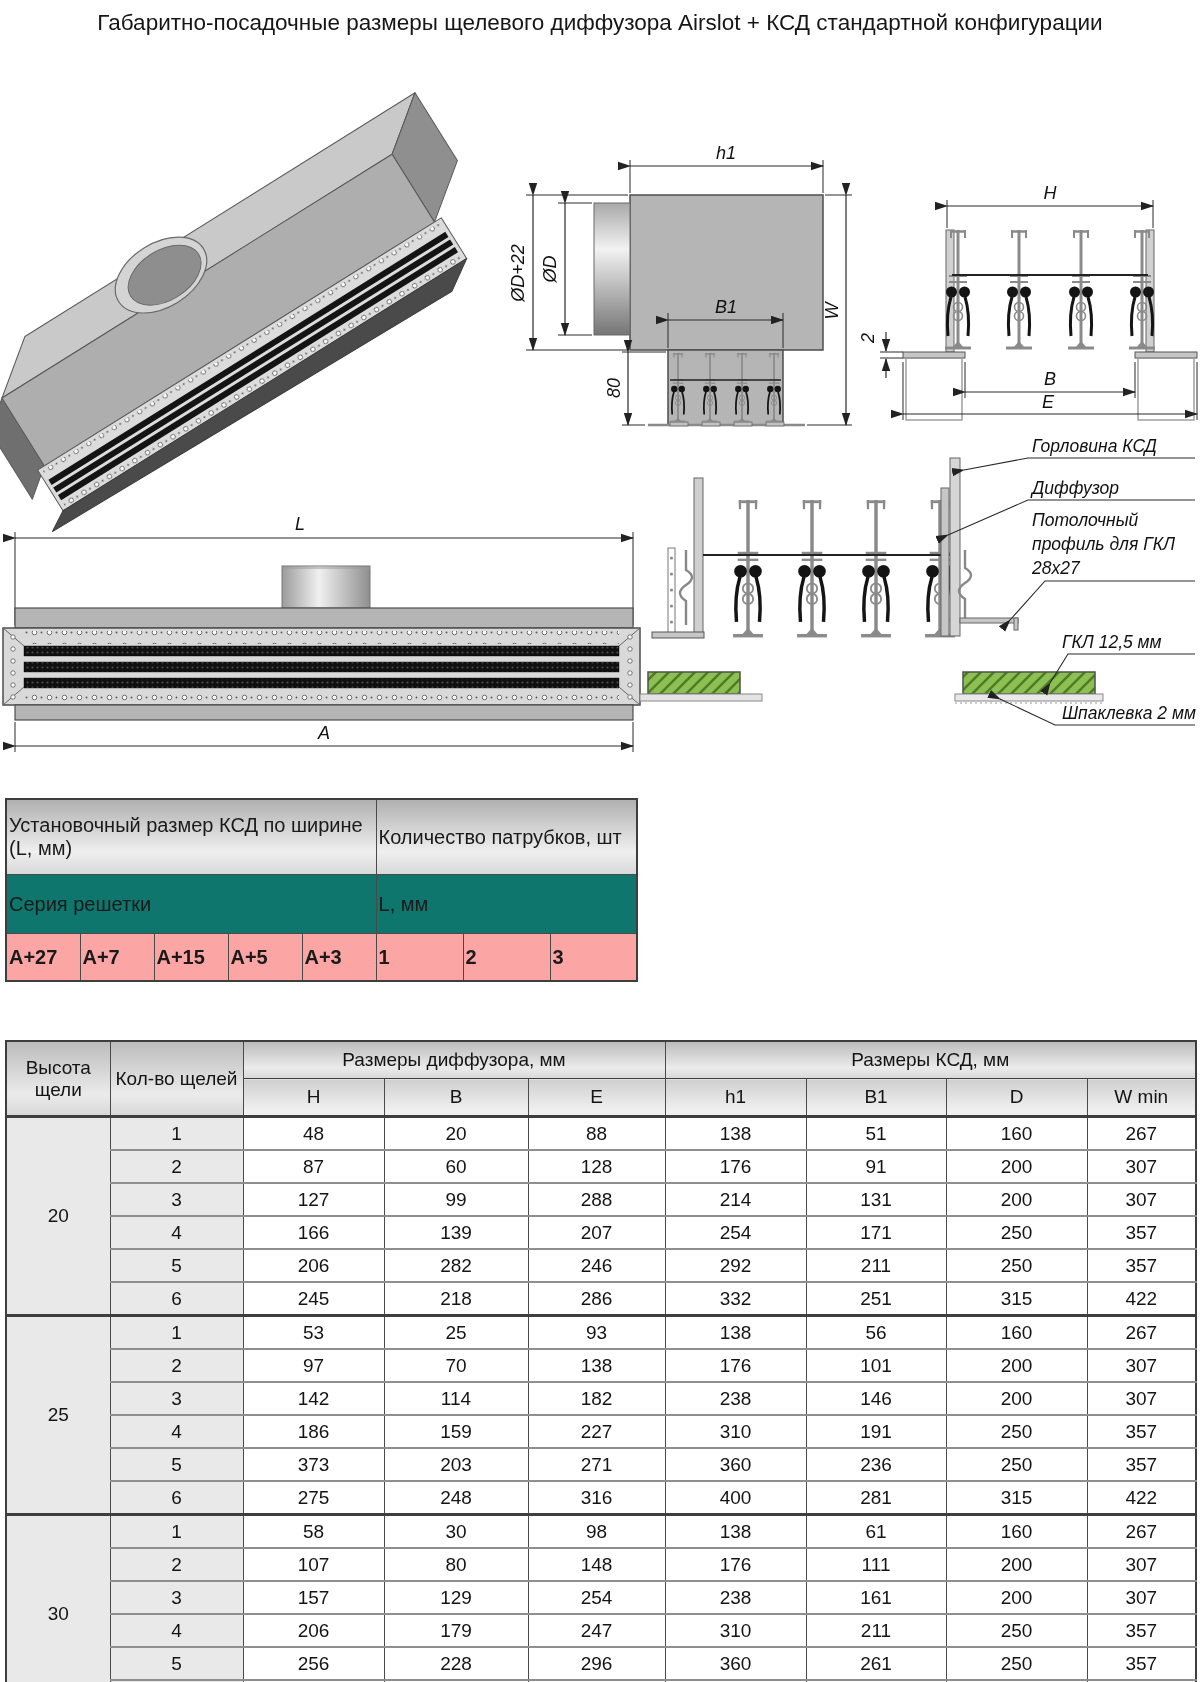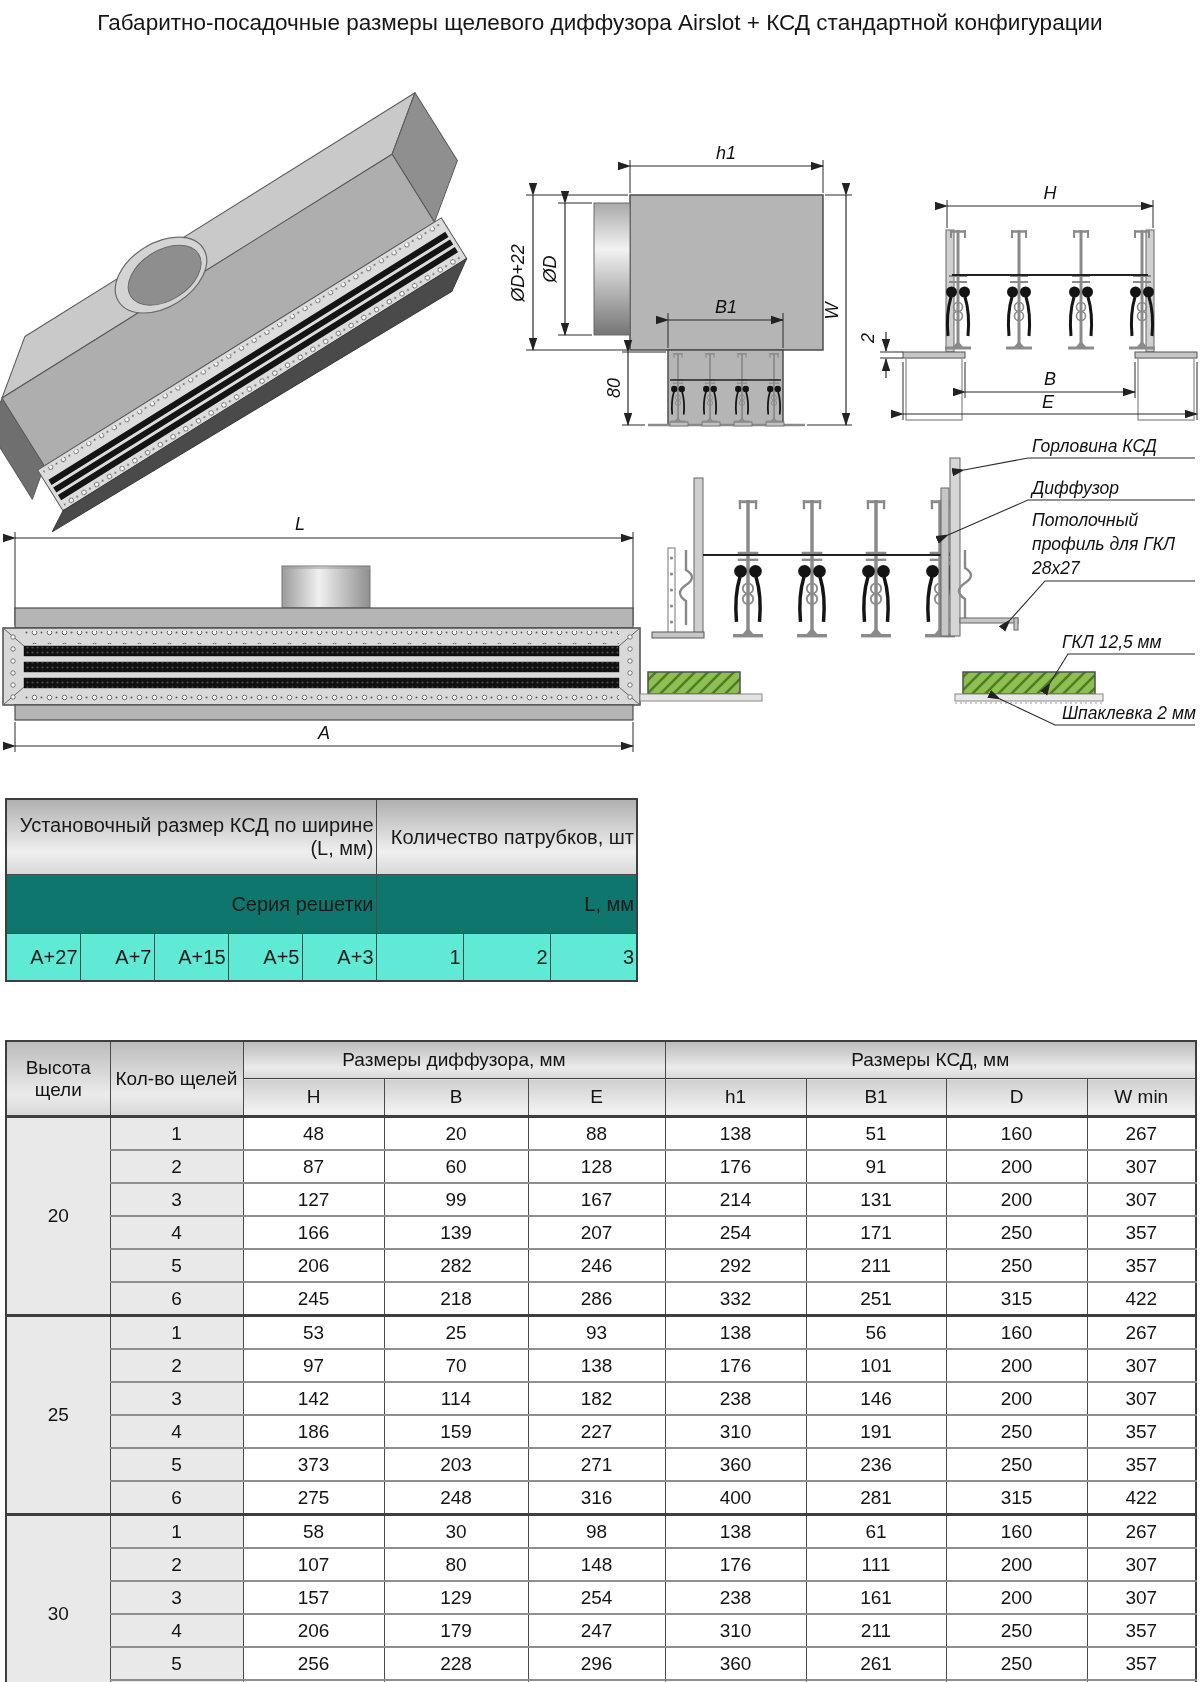--- a/index.html
+++ b/index.html
@@ -6,26 +6,26 @@
   .page{position:relative;width:1200px;height:1682px;background:#fff;
         font-family:"Liberation Sans",sans-serif;color:#151515;overflow:hidden;}
   .title{position:absolute;top:8px;left:0;width:100%;text-align:center;
          font-size:22.5px;line-height:1.35;color:#161616;}
   svg.drawings{position:absolute;top:80px;left:0;}
   svg text{font-family:"Liberation Sans",sans-serif;}
   .dim{font-size:18px;font-style:italic;fill:#111;}
   .ann{font-size:17.5px;font-style:italic;fill:#111;}
   table{border-collapse:collapse;table-layout:fixed;}
   
-  .t1{position:absolute;left:5px;top:798px;width:631px;text-align:right;border:2.5px solid #3e3e3e;}
+  .t1{position:absolute;left:5px;top:798px;width:631px;text-align:left;border:2.5px solid #3e3e3e;}
   .t1 td{border:1.6px solid #4a4a4a;padding:2px;font-size:20px;color:#1a1a1a;}
   .t1 .hdr{height:70px;background:linear-gradient(180deg,#b0b0b0 0%,#efefef 70%,#d8d8d8 100%);}
   .t1 tr.sub td{height:54px;background:#0f766e;}
   .t1 tr.r3 td{height:50px;background:#ededed;font-size:19.5px;}
-  .t1 tr.r4 td{height:42px;background:#5eead4;}
+  .t1 tr.r4 td{height:42px;background:#fca5a5;font-weight:bold;}
   
   .t2{position:absolute;left:5px;top:1040px;width:1190px;text-align:center;border:2.5px solid #3e3e3e;}
   .t2 td{border:1.6px solid #4a4a4a;color:#141414;}
   .t2 thead td{background:linear-gradient(180deg,#bcbcbc 0%,#ebebeb 72%,#d8d8d8 100%);
                height:34px;font-size:19px;}
   .t2 thead tr.cols td{background:linear-gradient(180deg,#cfcfcf 0%,#f0f0f0 85%);}
   .t2 thead td{border-bottom-color:#3e3e3e;}
   .t2 tbody td{height:29px;font-size:19px;background:#fff;
                border-top:2.2px solid #8e8e8e;border-bottom:2.2px solid #8e8e8e;}
   .t2 tbody td.height-cell,.t2 tbody td.count-cell{background:#e9e9e9;}
@@ -348,21 +348,21 @@
           <td class="num-cell">128</td>
           <td class="num-cell">176</td>
           <td class="num-cell">91</td>
           <td class="num-cell">200</td>
           <td class="num-cell">307</td>
         </tr>
         <tr>
           <td class="count-cell">3</td>
           <td class="num-cell">127</td>
           <td class="num-cell">99</td>
-          <td class="num-cell">167</td>
+          <td class="num-cell">288</td>
           <td class="num-cell">214</td>
           <td class="num-cell">131</td>
           <td class="num-cell">200</td>
           <td class="num-cell">307</td>
         </tr>
         <tr>
           <td class="count-cell">4</td>
           <td class="num-cell">166</td>
           <td class="num-cell">139</td>
           <td class="num-cell">207</td>

